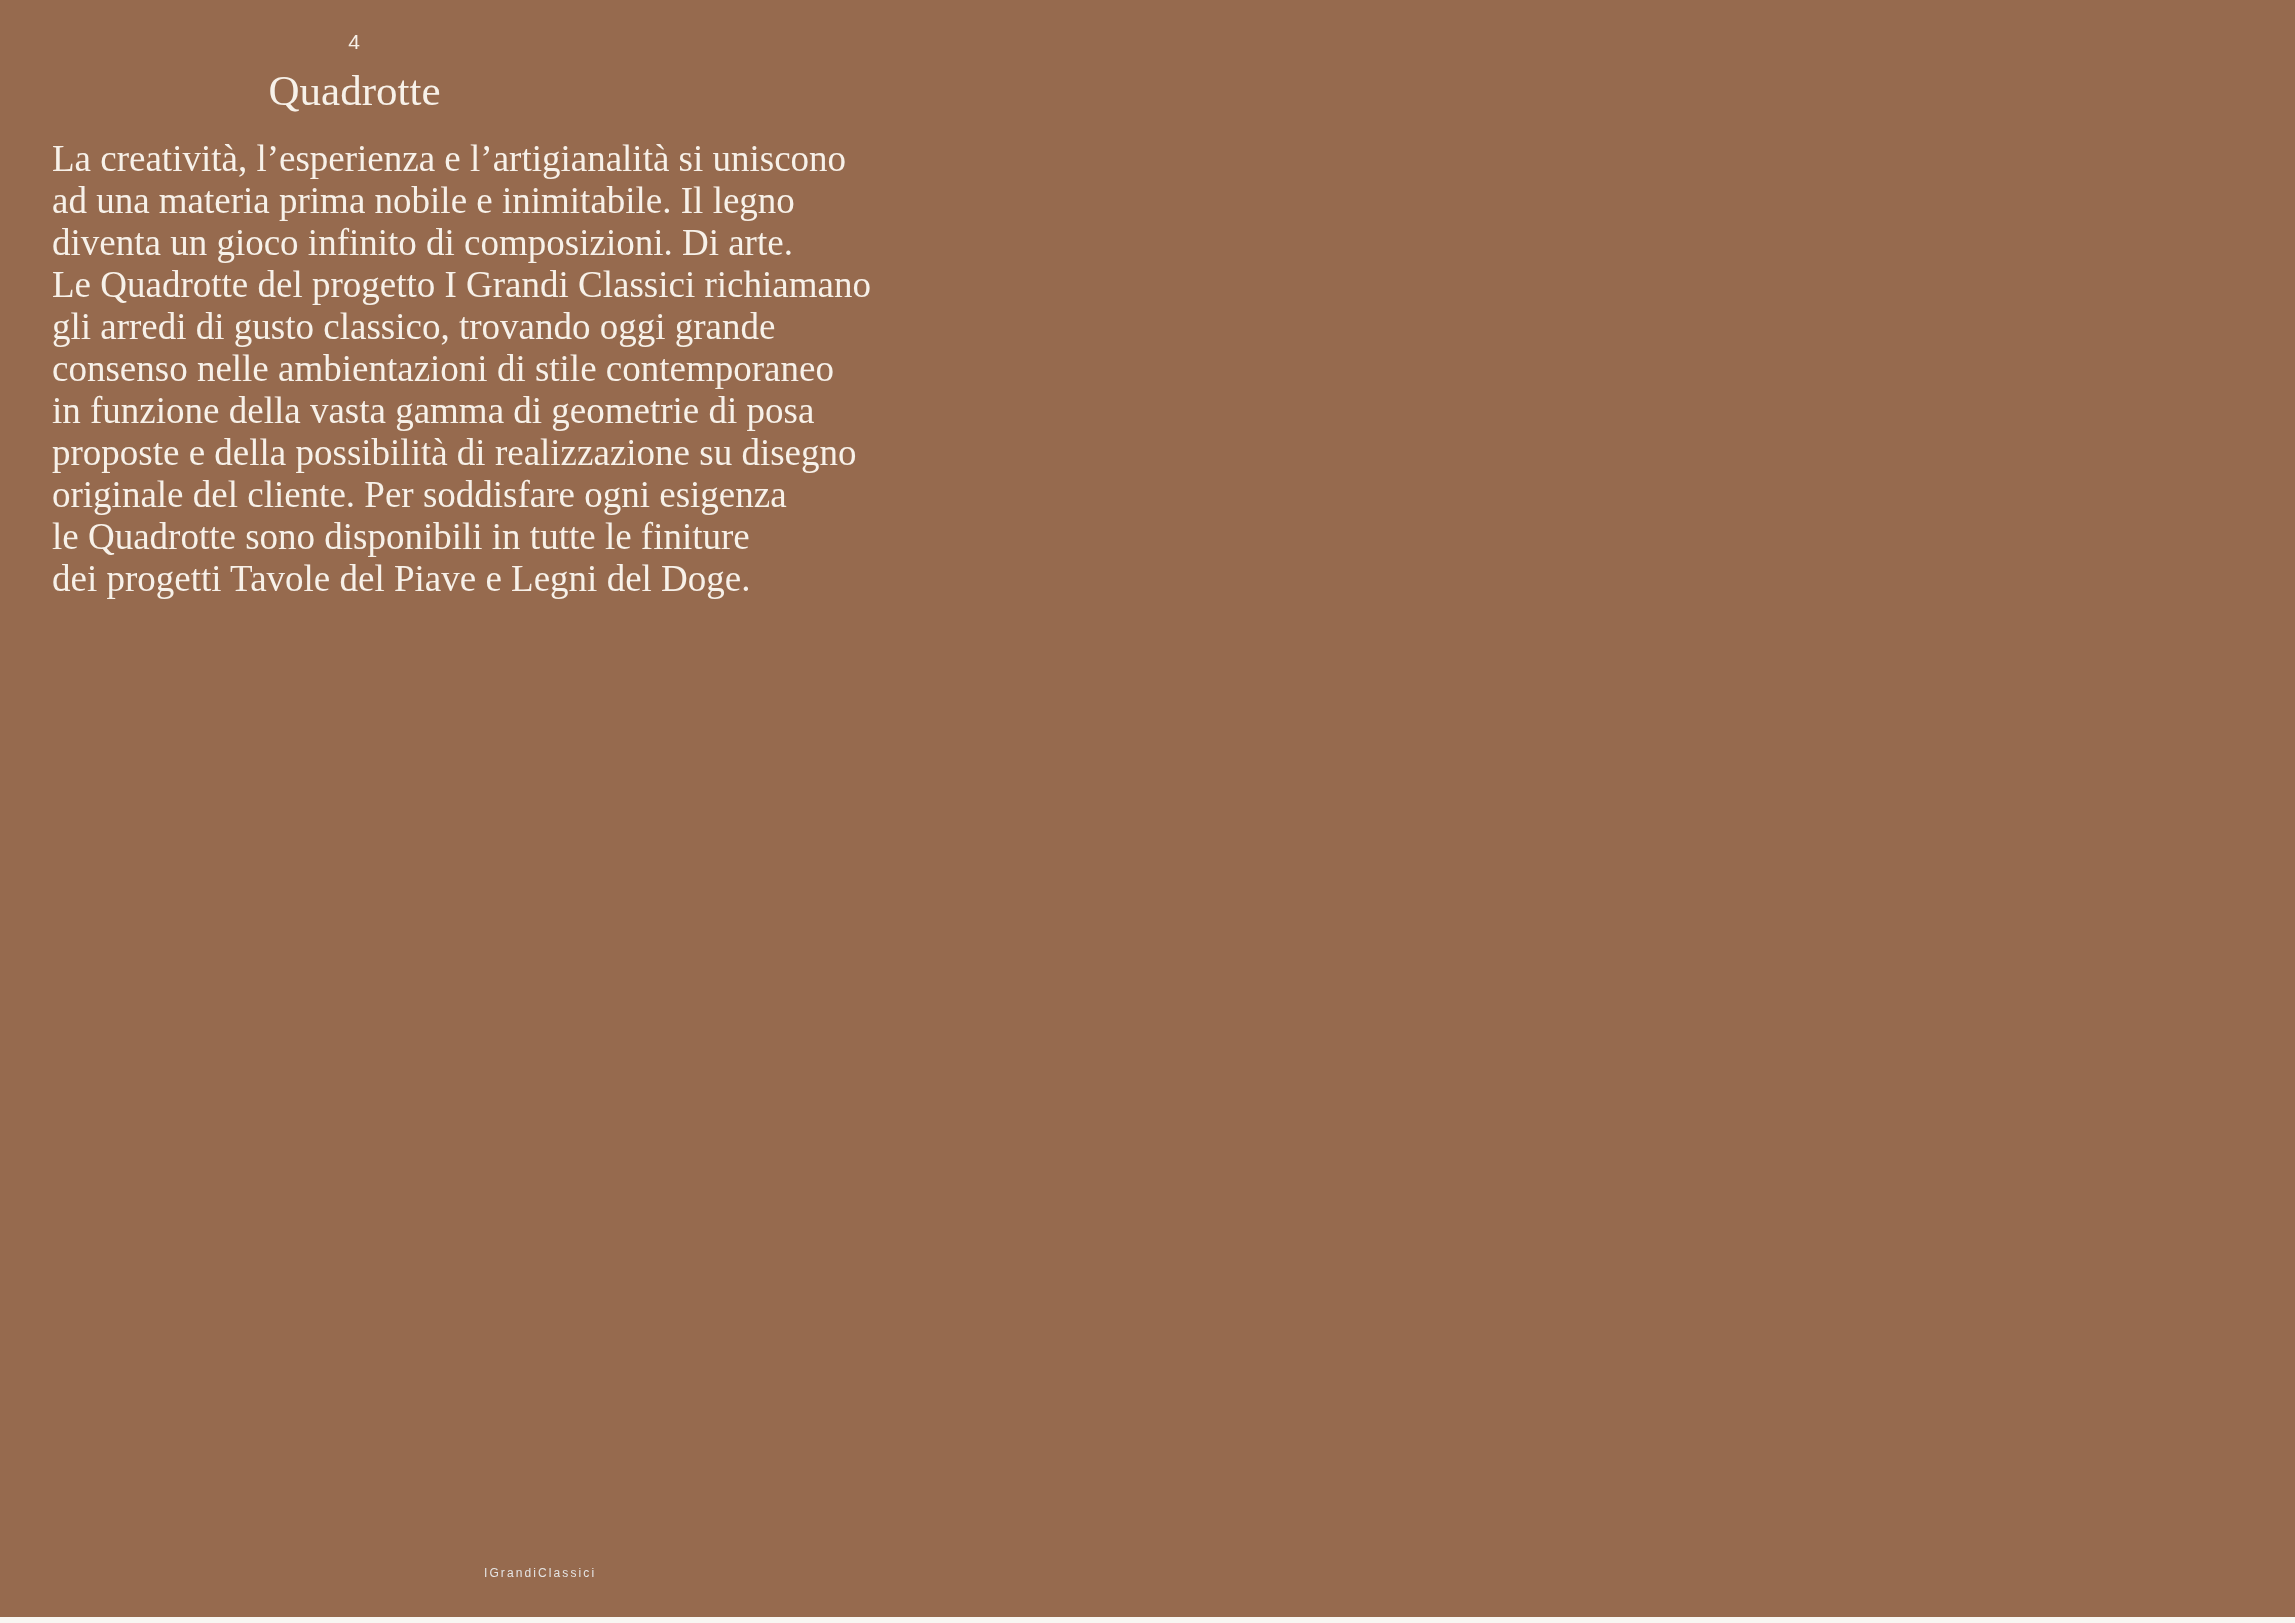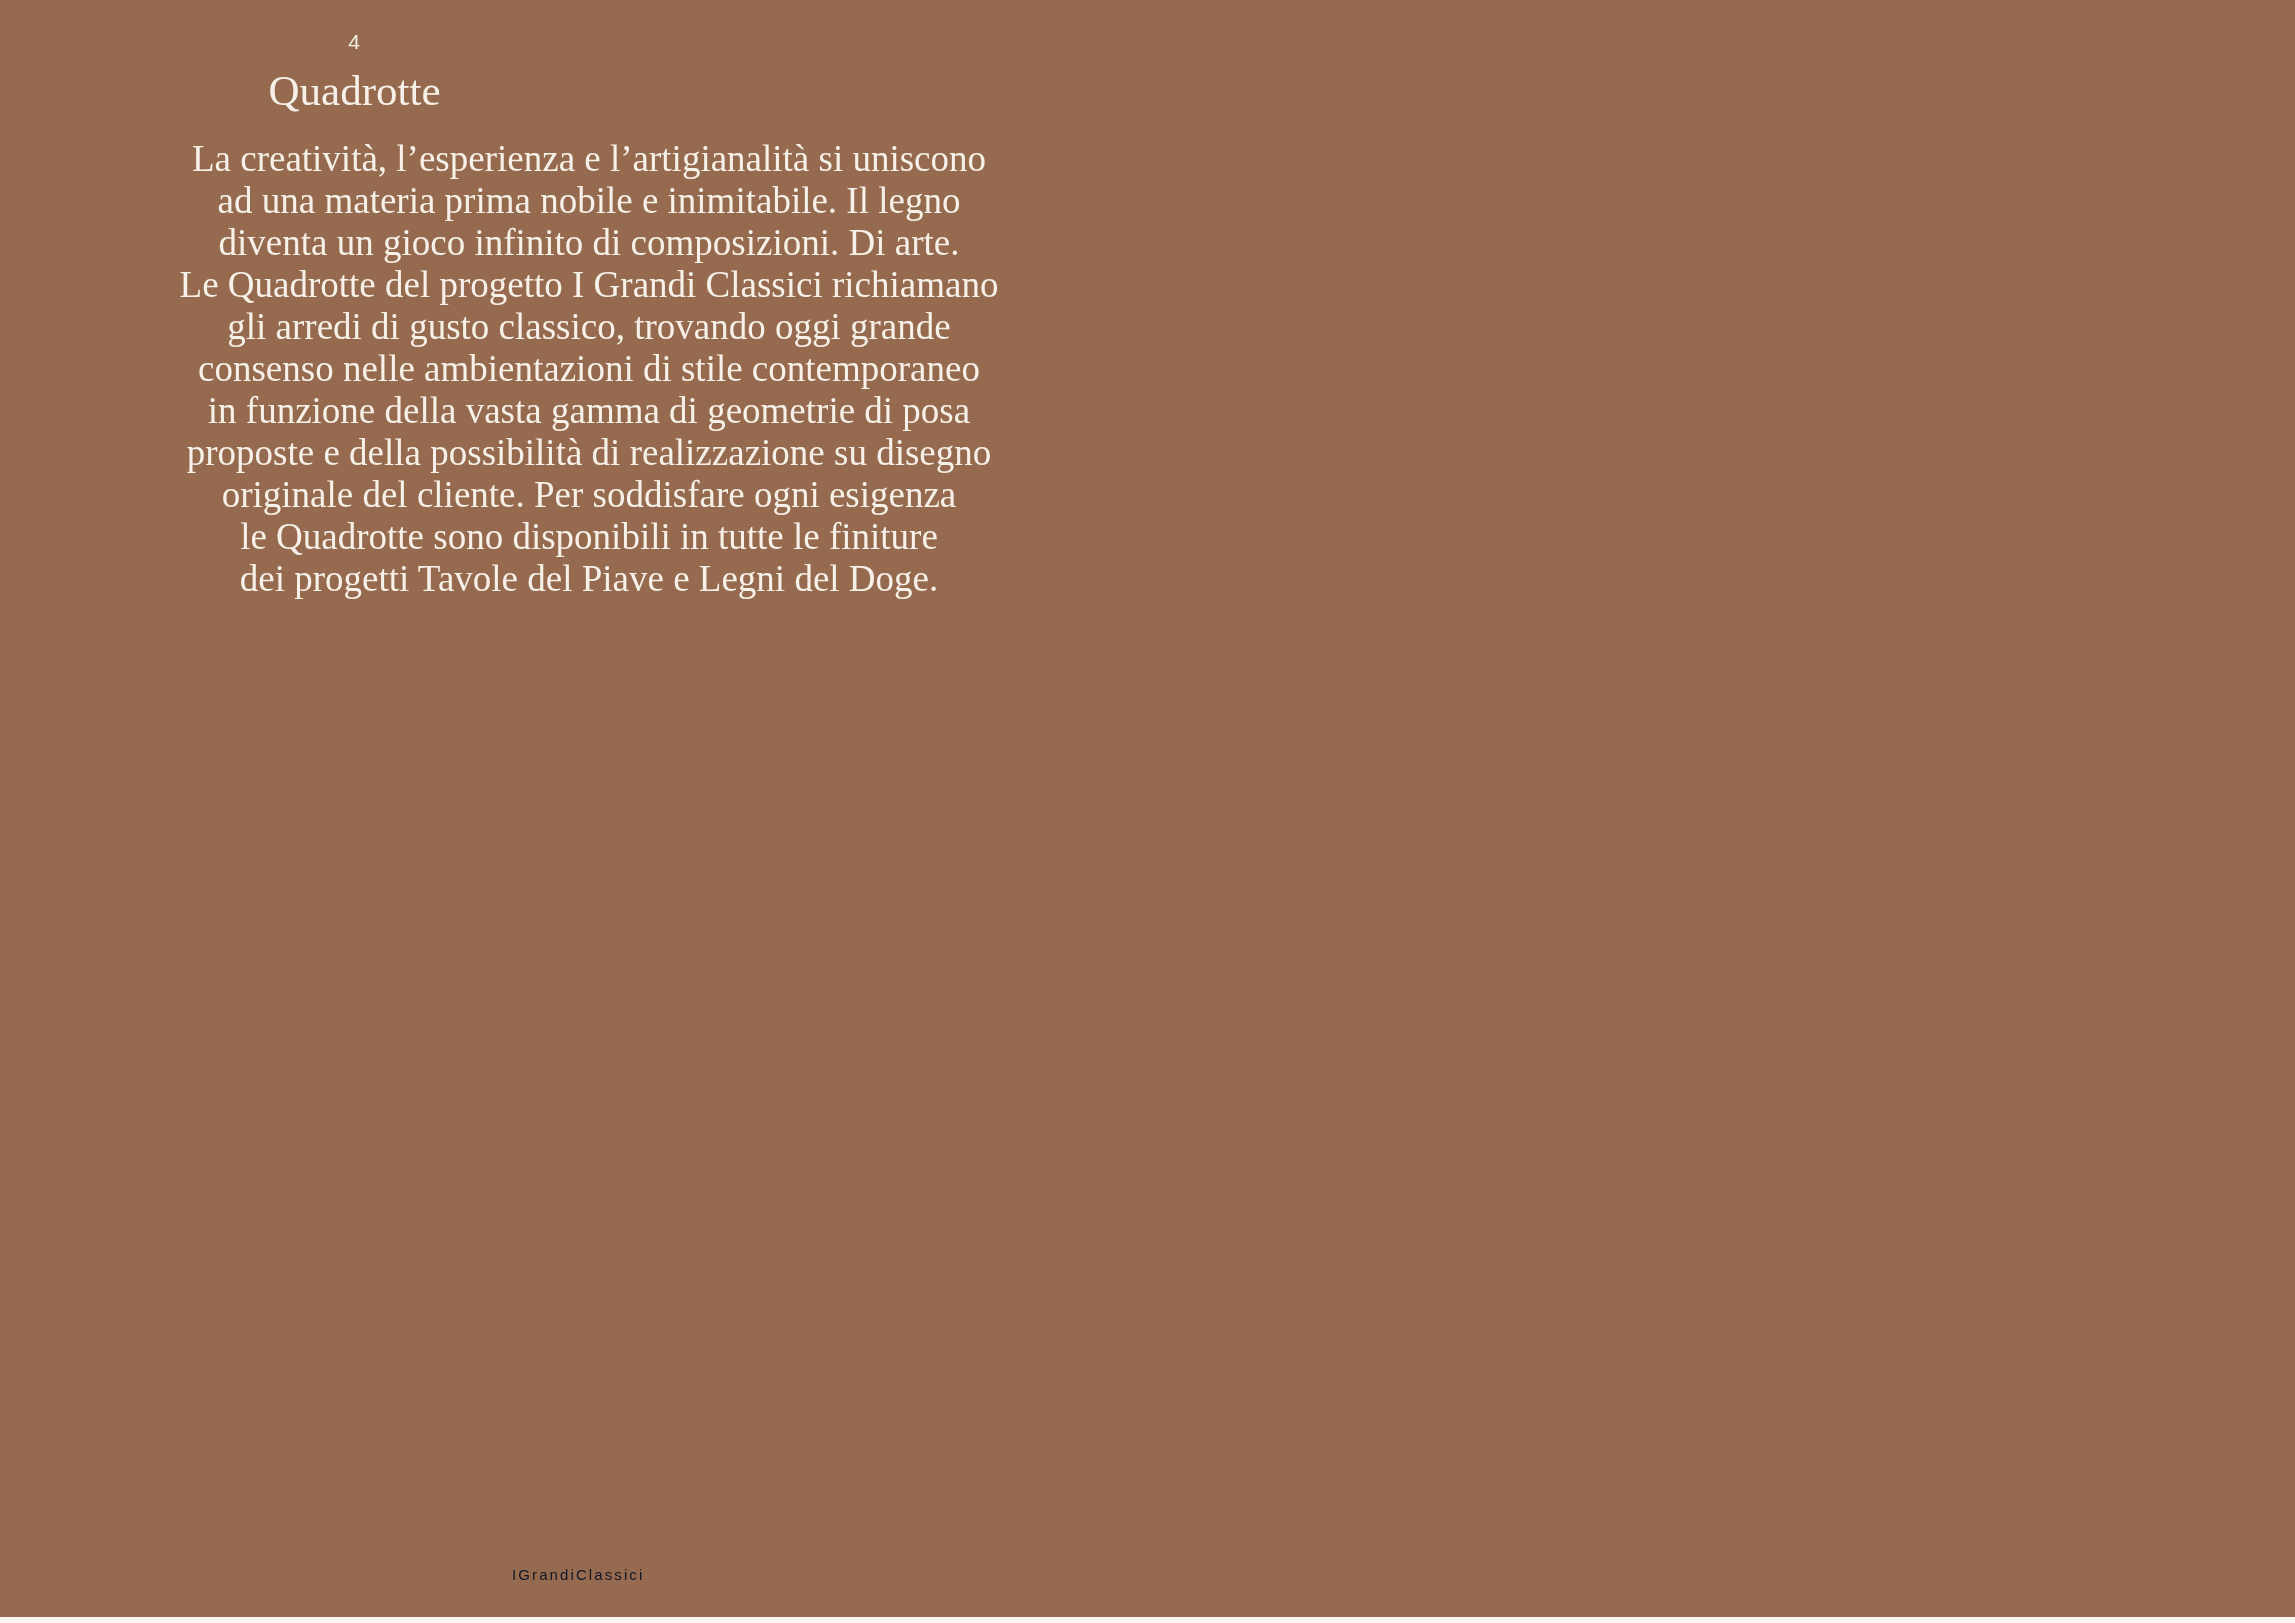--- a/index.html
+++ b/index.html
@@ -19,25 +19,25 @@
   .page-num{font-size:21px;line-height:1;color:#F7F1E9;letter-spacing:0.9px;}
   .doc-title{
     margin-top:15px;
     font-family:"Liberation Serif","DejaVu Serif",serif;
     font-size:43px;line-height:1.1;color:#F7F1E9;font-weight:400;
   }
   .body-text{
     position:absolute;left:52px;top:138px;width:1074px;
     font-family:"Liberation Serif","DejaVu Serif",serif;
     font-size:37px;line-height:42px;color:#F7F1E9;
-    white-space:pre-line;text-align:center;
+    white-space:pre-line;text-align:left;
   }
   .footer{
     position:absolute;top:1567px;
-    font-size:15px;line-height:1;letter-spacing:2.1px;color:#0f172a;margin-left:28px;
+    font-size:12px;line-height:1;letter-spacing:2.1px;color:#e5e5e5;
   }
   #footer-left{left:484px;}
 
   .bottom-strip{
     position:absolute;left:0;top:1617px;width:2296px;height:6.4px;background:#F8F6F2;
   }
 </style>
 </head>
 <body>
 

